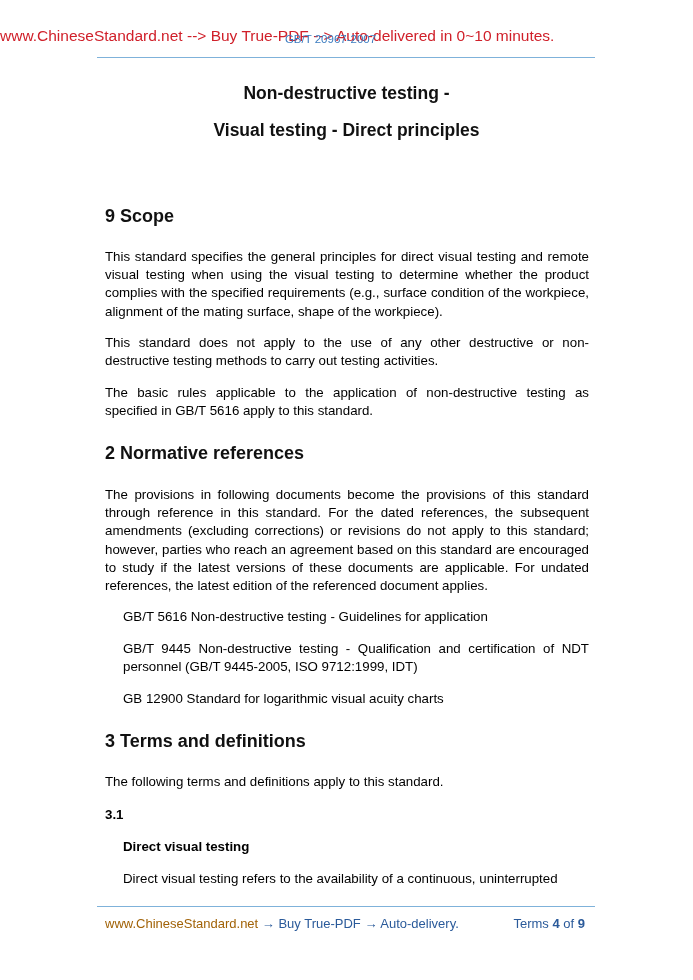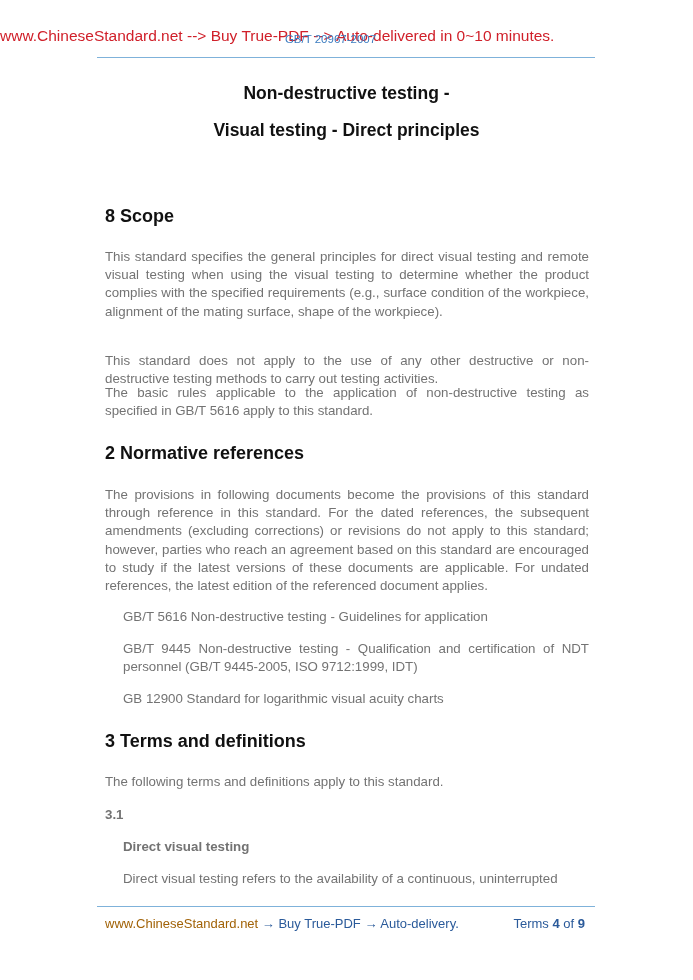--- a/index.html
+++ b/index.html
@@ -7,41 +7,41 @@
          font-family: "Liberation Sans", sans-serif; color: #111; }
   .banner { position: absolute; top: 27px; left: 0; width: 554px; text-align: center;
             font-size: 15.5px; color: #d0202a; white-space: nowrap; }
   .std-no { position: absolute; top: 33px; left: 0; width: 661px; text-align: center;
             font-size: 11.5px; color: #3a7bbf; white-space: nowrap; }
   .hrule { position: absolute; left: 97px; width: 498px; height: 1px; background: #7fb2da; }
   .title { position: absolute; left: 0; width: 693px; text-align: center; font-weight: bold;
            font-size: 17.5px; color: #111; }
   .h1 { position: absolute; left: 105px; font-weight: bold; font-size: 18px; color: #111; }
   .p { position: absolute; left: 105px; width: 484px; font-size: 13.3px; line-height: 18.2px;
-       text-align: justify; color: #737373; }
+       text-align: justify; color: #000000; }
   .p.ind { left: 123px; width: 466px; }
   .bold { font-weight: bold; }
   .footer { position: absolute; top: 916px; left: 105px; width: 480px; font-size: 13px; color: #2a5a9a; }
   .footer a { color: #a16207; }
   .pg { position: absolute; right: 0; top: 0; }
   .pg b { color: #2a5a9a; }
 </style>
 </head>
 <body>
 
 <div class="banner">www.ChineseStandard.net --&gt; Buy True-PDF --&gt; Auto-delivered in 0~10 minutes.</div>
 <div class="std-no">GB/T 20967-2007</div>
 <div class="hrule" style="top:57px"></div>
 
 <div class="title" style="top:83px">Non-destructive testing -</div>
 <div class="title" style="top:120px">Visual testing - Direct principles</div>
 
-<div class="h1" style="top:206px">8 Scope</div>
+<div class="h1" style="top:206px">9 Scope</div>
 <div class="p" style="top:248px">This standard specifies the general principles for direct visual testing and remote visual testing when using the visual testing to determine whether the product complies with the specified requirements (e.g., surface condition of the workpiece, alignment of the mating surface, shape of the workpiece).</div>
-<div class="p" style="top:352px">This standard does not apply to the use of any other destructive or non-destructive testing methods to carry out testing activities.</div>
+<div class="p" style="top:334px">This standard does not apply to the use of any other destructive or non-destructive testing methods to carry out testing activities.</div>
 <div class="p" style="top:384px">The basic rules applicable to the application of non-destructive testing as specified in GB/T 5616 apply to this standard.</div>
 
 <div class="h1" style="top:443px">2 Normative references</div>
 <div class="p" style="top:486px">The provisions in following documents become the provisions of this standard through reference in this standard. For the dated references, the subsequent amendments (excluding corrections) or revisions do not apply to this standard; however, parties who reach an agreement based on this standard are encouraged to study if the latest versions of these documents are applicable. For undated references, the latest edition of the referenced document applies.</div>
 <div class="p ind" style="top:608px">GB/T 5616 Non-destructive testing - Guidelines for application</div>
 <div class="p ind" style="top:640px">GB/T 9445 Non-destructive testing - Qualification and certification of NDT personnel (GB/T 9445-2005, ISO 9712:1999, IDT)</div>
 <div class="p ind" style="top:690px">GB 12900 Standard for logarithmic visual acuity charts</div>
 
 <div class="h1" style="top:731px">3 Terms and definitions</div>
 <div class="p" style="top:773px">The following terms and definitions apply to this standard.</div>

